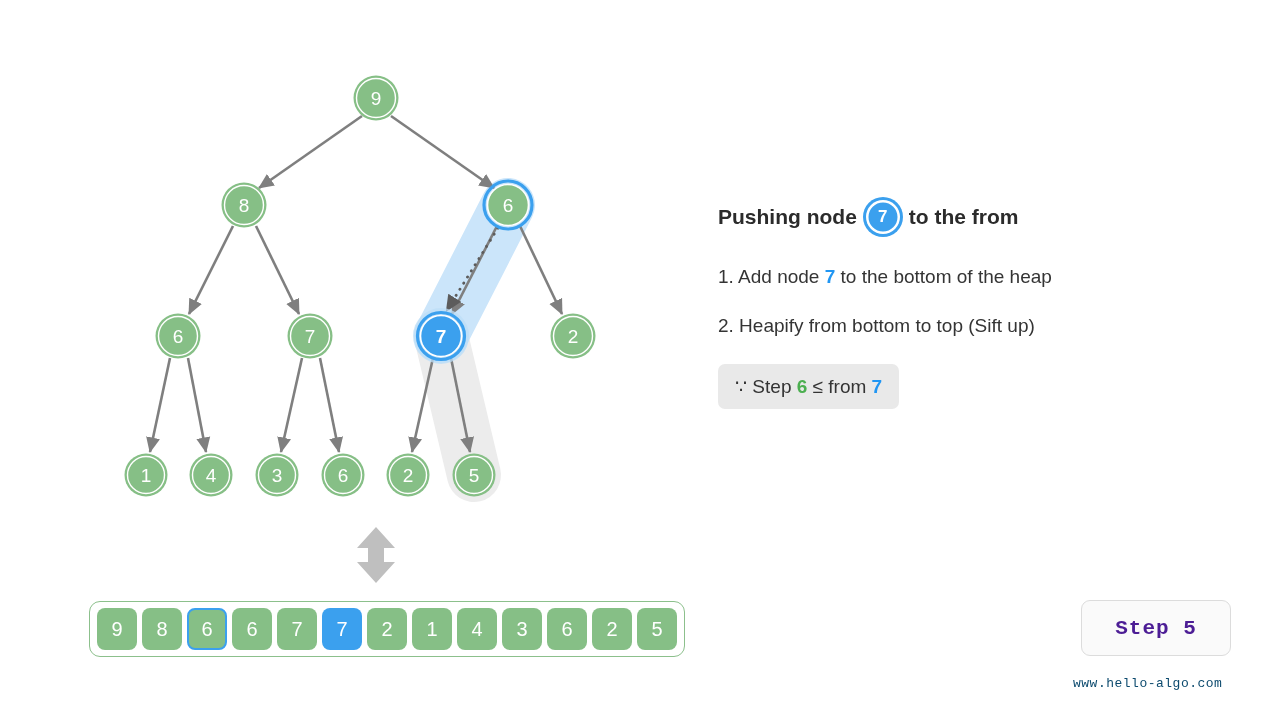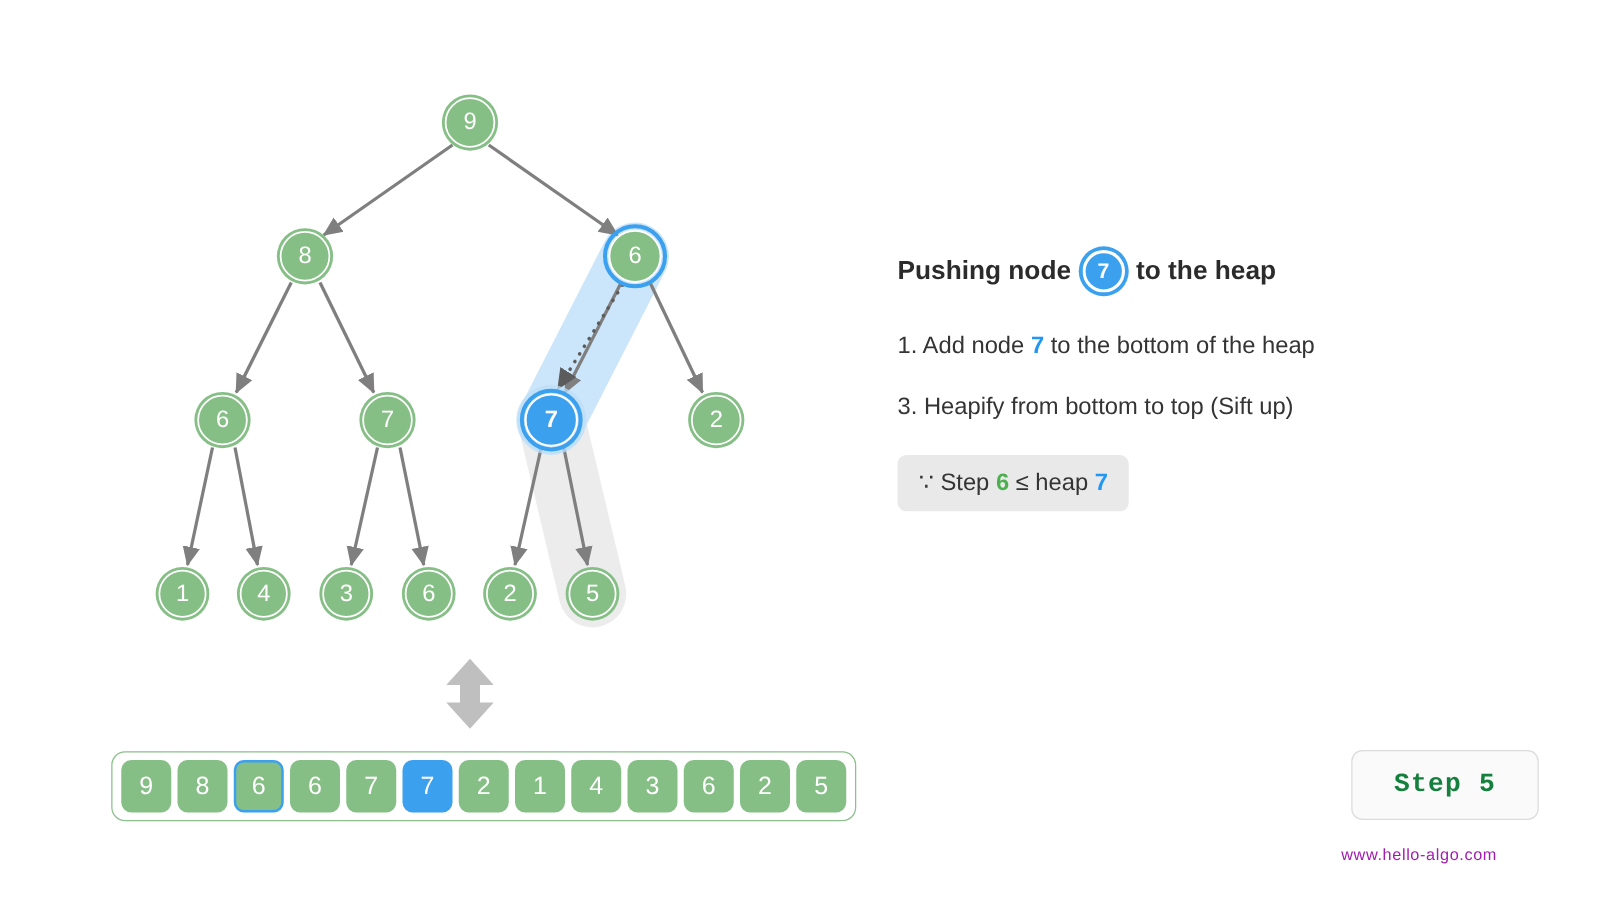--- a/index.html
+++ b/index.html
@@ -37,26 +37,26 @@
   }
   .note-box b.green{color:#4caf50;font-weight:bold;}
   .note-box b.blue{color:#2196f3;font-weight:bold;}
 
   
   .step-badge{
     position:absolute;left:1081px;top:600px;width:148px;height:54px;
     border:1px solid #dcdcdc;border-radius:9px;background:#fafafa;
     display:flex;align-items:center;justify-content:center;
     font-family:"Liberation Mono","DejaVu Sans Mono",monospace;
-    font-size:21px;font-weight:bold;color:#15803d;letter-spacing:1px;
+    font-size:21px;font-weight:bold;color:#4c1d95;letter-spacing:1px;
   }
   .watermark{
     position:absolute;left:1073px;top:676px;
-    font-family:Liberation Sans, sans-serif;
-    font-size:13px;color:#a21caf;letter-spacing:.5px;
+    font-family:Liberation Mono, monospace;
+    font-size:13px;color:#0c4a6e;letter-spacing:.5px;
   }
 
   
   .array-wrap{
     position:absolute;left:89px;top:601px;
     border:1.5px solid #8cc08c;border-radius:11px;
     padding:6px 7px;display:flex;gap:5px;background:#ffffff;
   }
   .cell{
     width:40px;height:42px;border-radius:8px;background:#86bf86;
@@ -181,32 +181,32 @@
     <g fill="#bfbfbf">
       <path d="M376,527 L395,548 L384,548 L384,567 L368,567 L368,548 L357,548 Z"></path>
       <path d="M376,583 L357,562 L368,562 L368,543 L384,543 L384,562 L395,562 Z"></path>
     </g>
   </svg>
 
   <div class="panel">
     <div class="panel-title">
       <span>Pushing node</span>
       <span class="inline-badge">7</span>
-      <span>to the heap</span>
+      <span>to the from</span>
     </div>
 
     <div class="steps">
       <div class="step-line">
         <span>1. Add node </span><b class="blue">7</b><span> to the bottom of the heap</span>
       </div>
       <div class="step-line">
-        <span>3. Heapify from bottom to top (Sift up)</span>
+        <span>2. Heapify from bottom to top (Sift up)</span>
       </div>
       <div class="note-box">
-        <span>∵ Step </span><b class="green">6</b><span> ≤ heap </span><b class="blue">7</b>
+        <span>∵ Step </span><b class="green">6</b><span> ≤ from </span><b class="blue">7</b>
       </div>
     </div>
   </div>
 
   <div class="array-wrap" id="array-wrap">
       <div class="cell">9</div>
       <div class="cell">8</div>
       <div class="cell ring">6</div>
       <div class="cell">6</div>
       <div class="cell">7</div>

